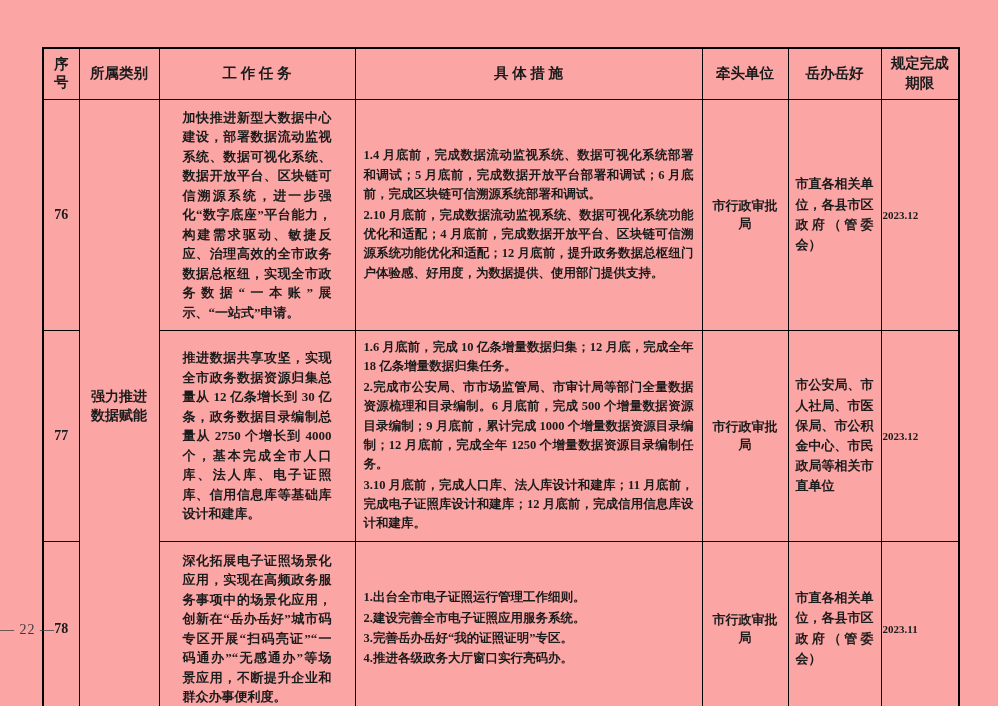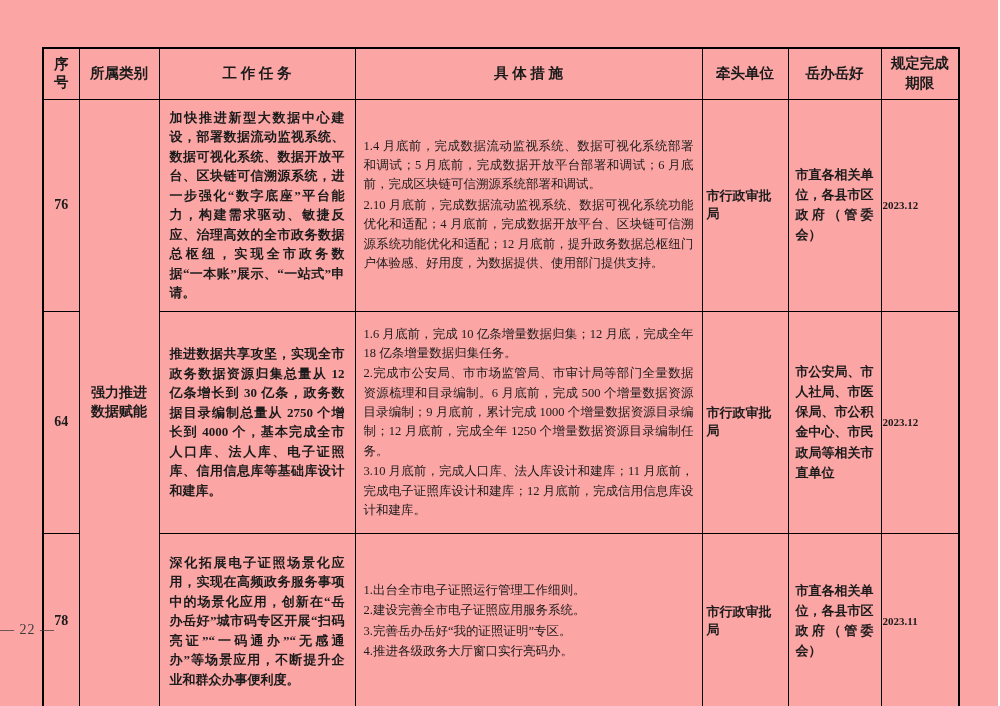--- a/index.html
+++ b/index.html
@@ -52,32 +52,32 @@
     text-align: center;
     font-size: 14px;
     font-weight: 600;
     line-height: 1.6;
   }
   .cell-task {
     text-align: justify;
     font-size: 13px;
     font-weight: 600;
     line-height: 1.5;
-    padding: 8px 10px;
+    padding: 8px 23px;
   }
   .cell-measures {
     text-align: justify;
     font-size: 12.5px;
-    font-weight: 400;
+    font-weight: 700;
     line-height: 1.55;
-    padding: 12px 8px;
+    padding: 6px 8px;
   }
   .cell-measures .measure-line { margin: 1px 0; }
   .cell-lead {
-    text-align: left;
+    text-align: center;
     font-size: 13px;
     font-weight: 600;
     padding: 2px 4px;
   }
   .cell-responsible {
     text-align: justify;
     font-size: 13px;
     font-weight: 600;
     line-height: 1.55;
     padding: 4px 7px;
@@ -132,21 +132,21 @@
         <td class="cell-task">加快推进新型大数据中心建设，部署数据流动监视系统、数据可视化系统、数据开放平台、区块链可信溯源系统，进一步强化“数字底座”平台能力，构建需求驱动、敏捷反应、治理高效的全市政务数据总枢纽，实现全市政务数据“一本账”展示、“一站式”申请。</td>
         <td class="cell-measures">
           <div class="measure-line">1.4 月底前，完成数据流动监视系统、数据可视化系统部署和调试；5 月底前，完成数据开放平台部署和调试；6 月底前，完成区块链可信溯源系统部署和调试。</div>
           <div class="measure-line">2.10 月底前，完成数据流动监视系统、数据可视化系统功能优化和适配；4 月底前，完成数据开放平台、区块链可信溯源系统功能优化和适配；12 月底前，提升政务数据总枢纽门户体验感、好用度，为数据提供、使用部门提供支持。</div>
         </td>
         <td class="cell-lead">市行政审批局</td>
         <td class="cell-responsible">市直各相关单位，各县市区政府（管委会）</td>
         <td class="cell-deadline">2023.12</td>
       </tr>
       <tr style="height:165px">
-        <td class="cell-index">64</td>
+        <td class="cell-index">77</td>
         <td class="cell-task">推进数据共享攻坚，实现全市政务数据资源归集总量从 12 亿条增长到 30 亿条，政务数据目录编制总量从 2750 个增长到 4000 个，基本完成全市人口库、法人库、电子证照库、信用信息库等基础库设计和建库。</td>
         <td class="cell-measures">
           <div class="measure-line">1.6 月底前，完成 10 亿条增量数据归集；12 月底，完成全年 18 亿条增量数据归集任务。</div>
           <div class="measure-line">2.完成市公安局、市市场监管局、市审计局等部门全量数据资源梳理和目录编制。6 月底前，完成 500 个增量数据资源目录编制；9 月底前，累计完成 1000 个增量数据资源目录编制；12 月底前，完成全年 1250 个增量数据资源目录编制任务。</div>
           <div class="measure-line">3.10 月底前，完成人口库、法人库设计和建库；11 月底前，完成电子证照库设计和建库；12 月底前，完成信用信息库设计和建库。</div>
         </td>
         <td class="cell-lead">市行政审批局</td>
         <td class="cell-responsible">市公安局、市人社局、市医保局、市公积金中心、市民政局等相关市直单位</td>
         <td class="cell-deadline">2023.12</td>
       </tr>

